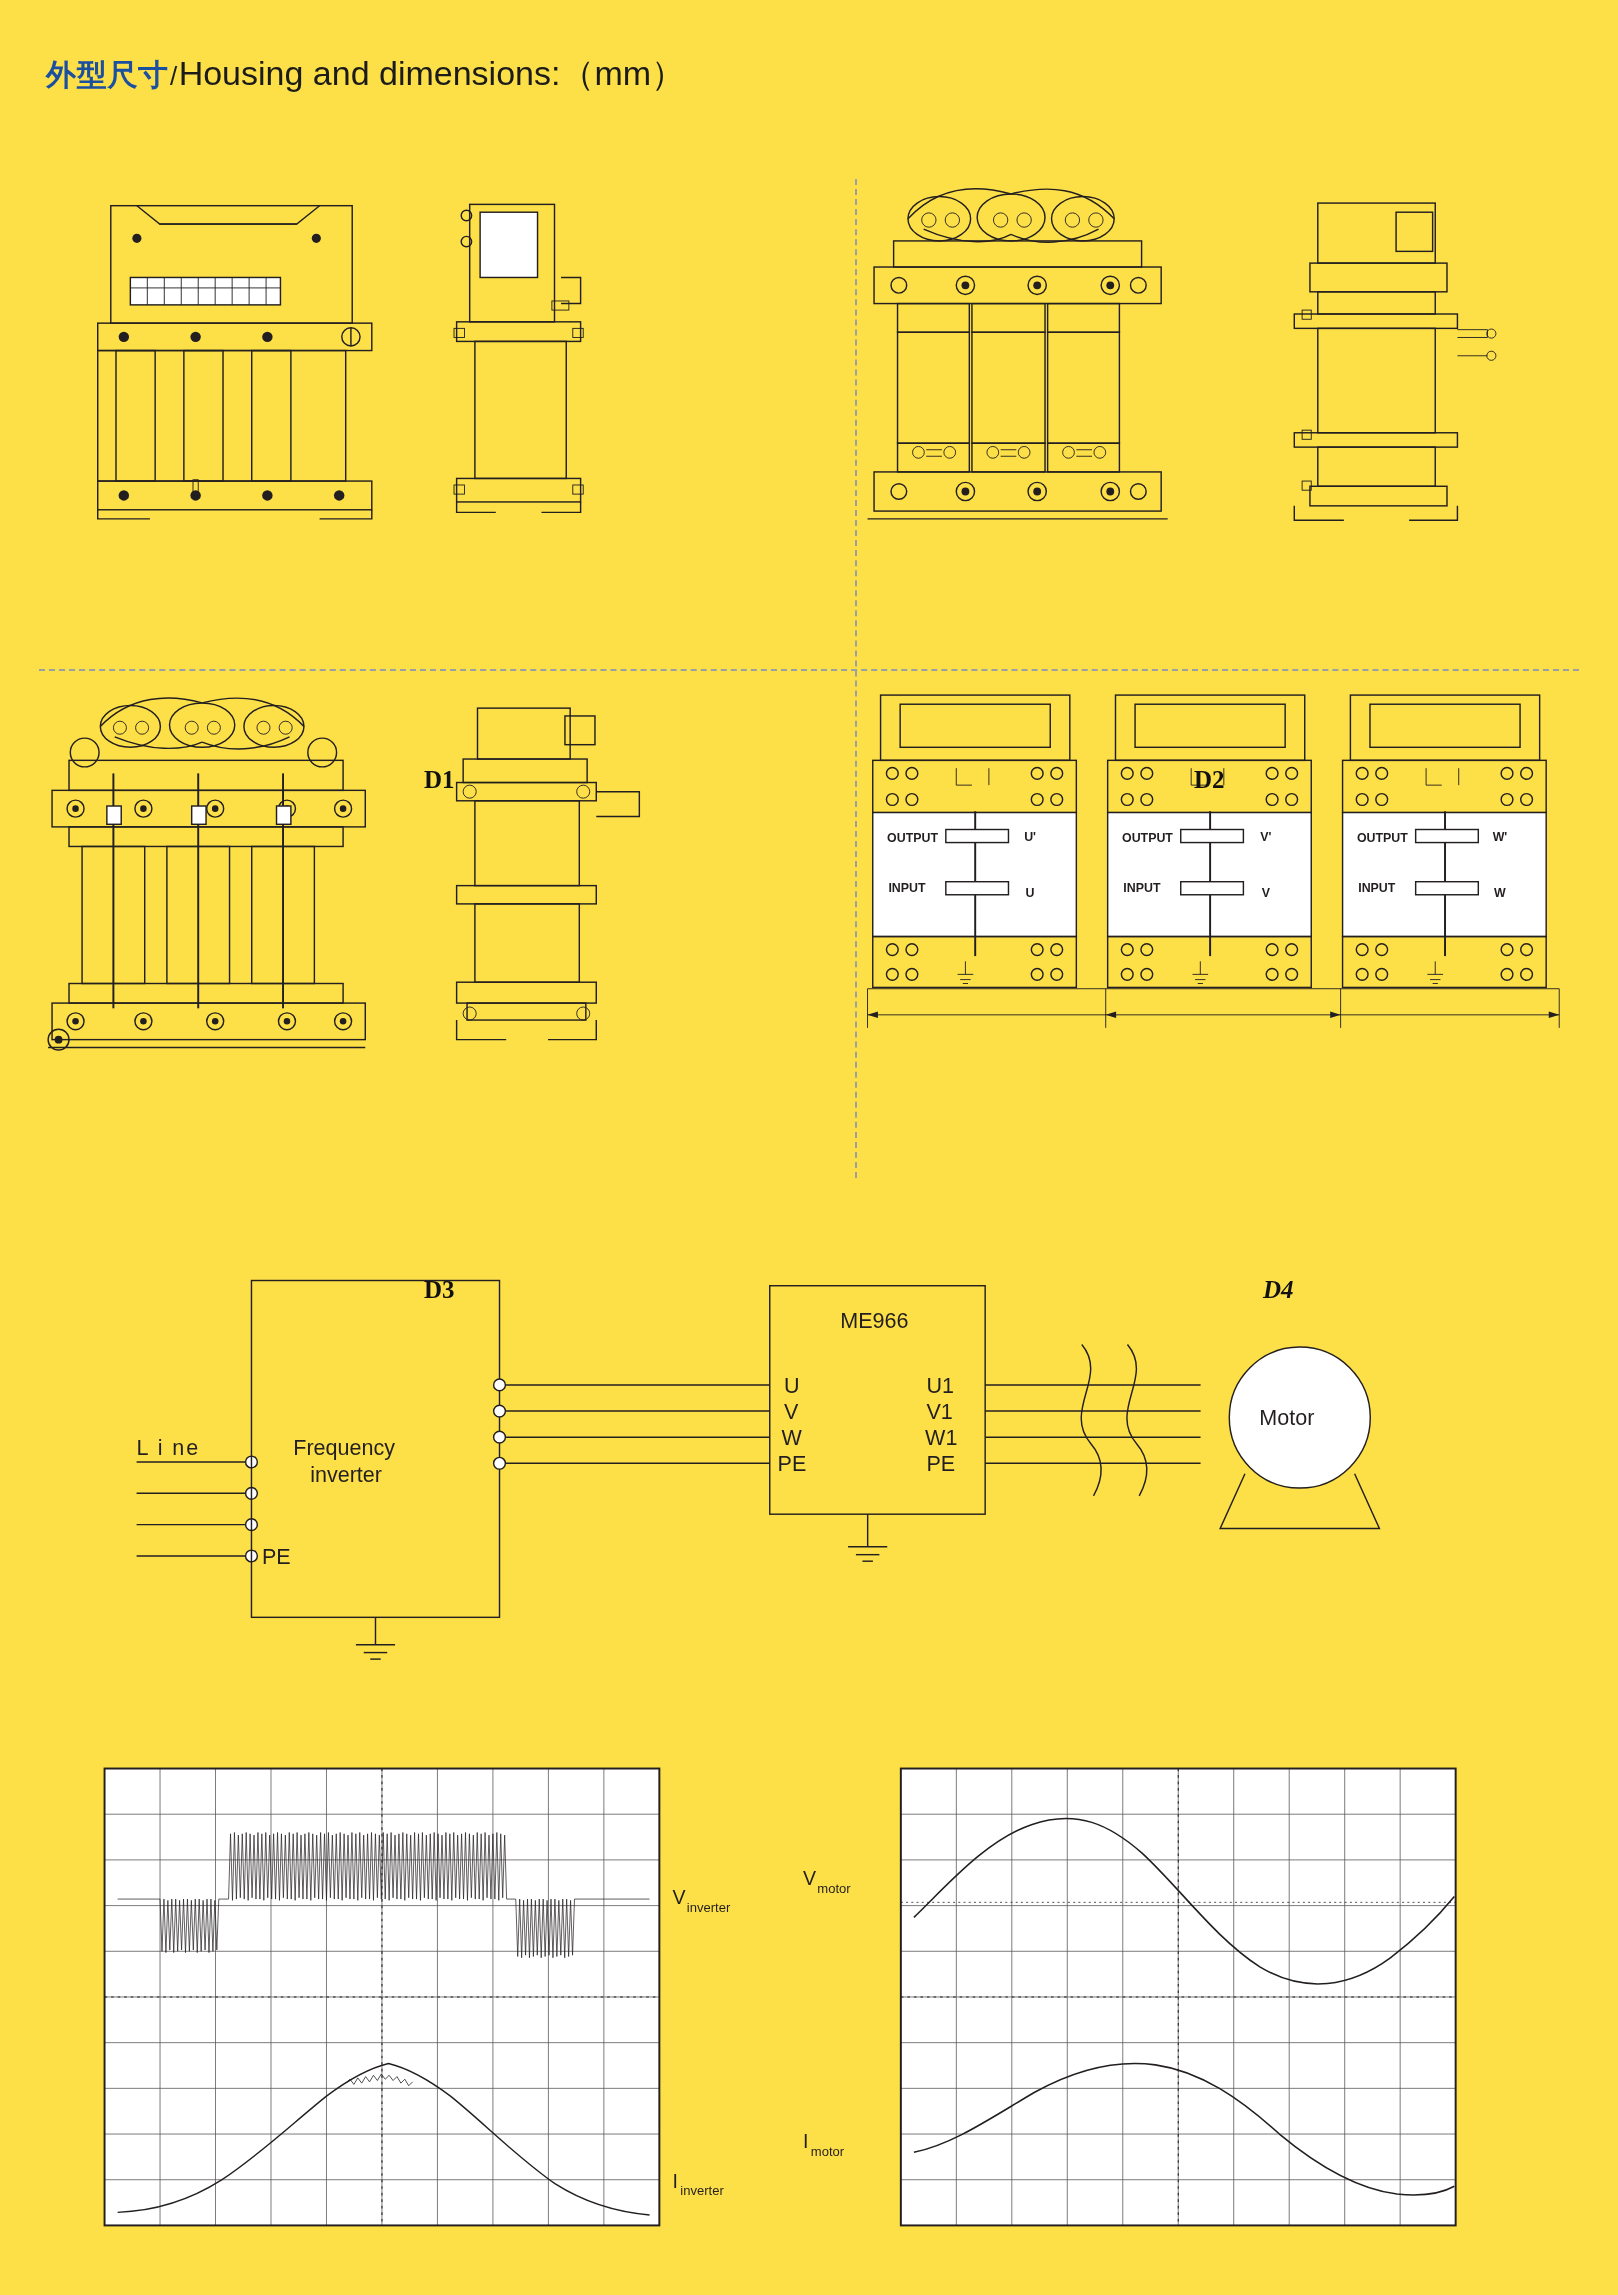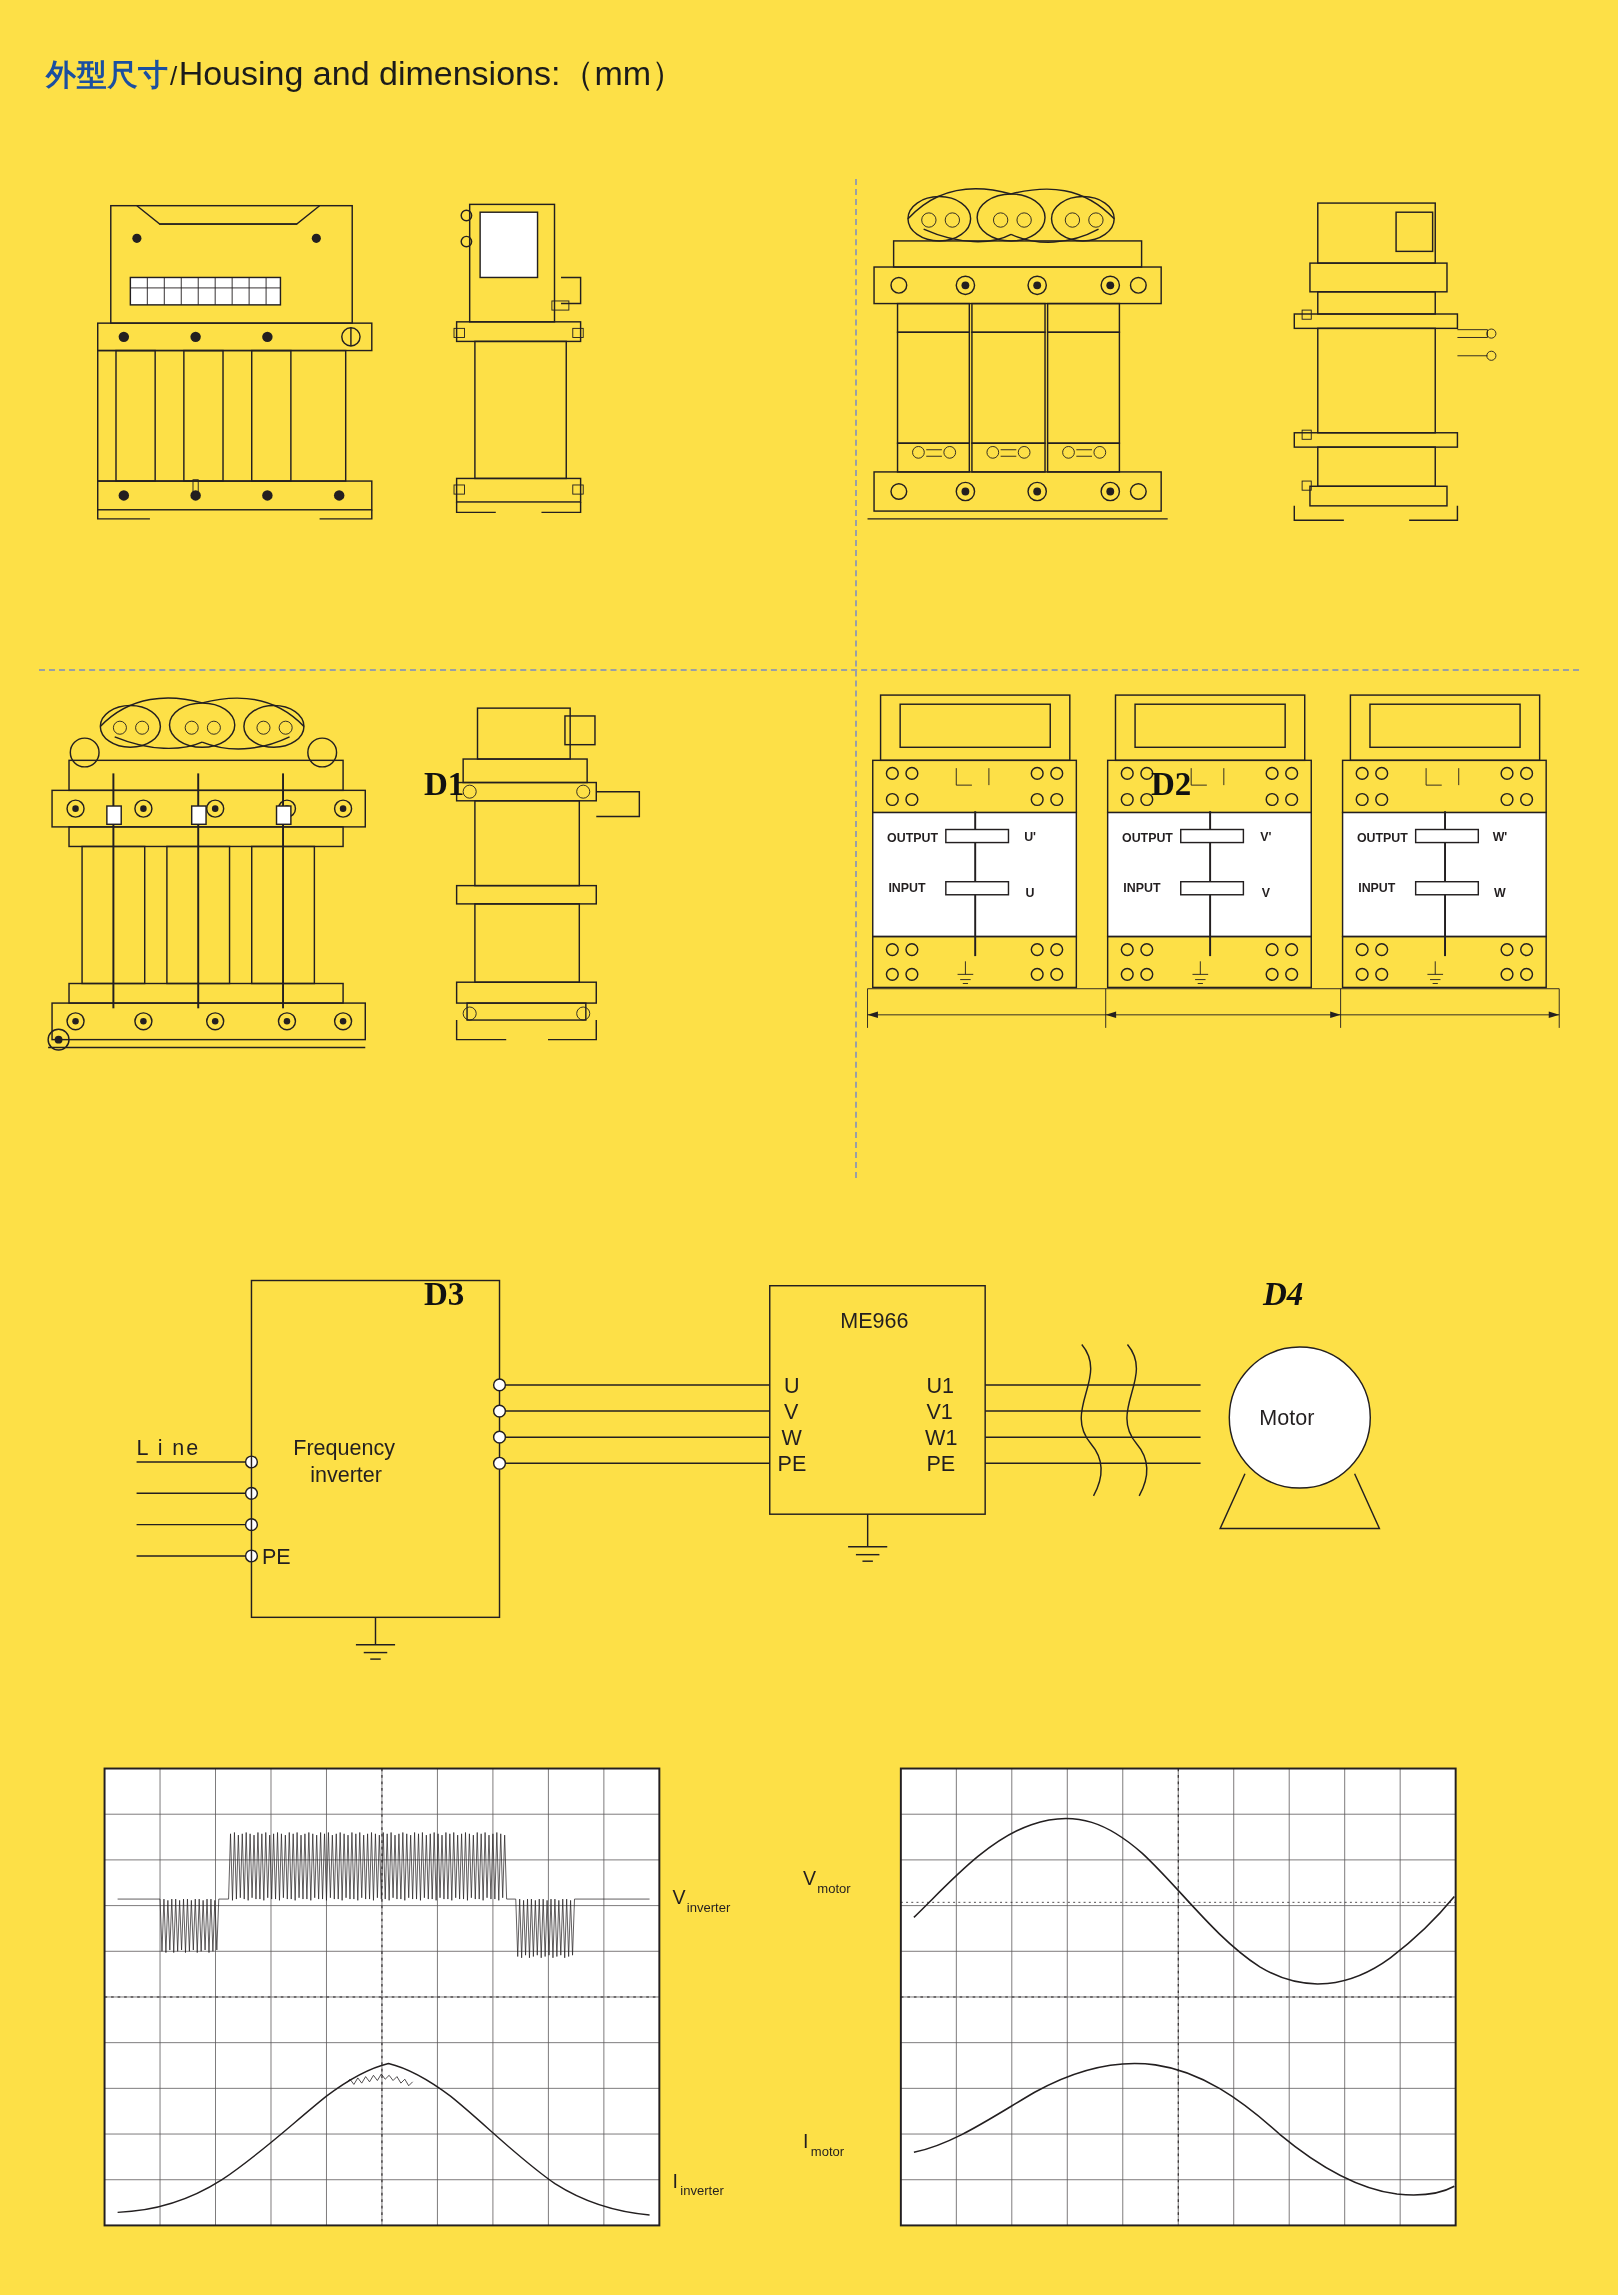--- a/index.html
+++ b/index.html
@@ -62,25 +62,25 @@
     left: 0px;
     top: 503px;
     width: 1540px;
     height: 0;
     border-top: 2px dashed #9aa0a6;
   }
   .cell-label {
     position: absolute;
     font-family: "Liberation Serif", serif;
     font-weight: 700;
-    font-size: 33px;
+    font-size: 25px;
     color: #111;
   }
   .lbl-d1 { left: 385px; top: 600px; }
-  .lbl-d2 { left: 1112px; top: 600px; }
+  .lbl-d2 { left: 1155px; top: 600px; }
   .lbl-d3 { left: 385px; top: 1110px; text-align: right; }
   .lbl-d4 { left: 1224px; top: 1110px; font-style: italic; }
 
   svg { display: block; }
   .ln { fill: none; stroke: #231f20; stroke-width: 2.2; }
   .ln-thin { fill: none; stroke: #231f20; stroke-width: 1.4; }
   .ln-thick { fill: none; stroke: #231f20; stroke-width: 3; }
   .fillw { fill: #ffffff; stroke: #231f20; stroke-width: 2.2; }
   .dotc { fill: #231f20; }
   .txt-s { font-family: "Liberation Sans", sans-serif; font-size: 19px; fill: #231f20; font-weight: 700; }

